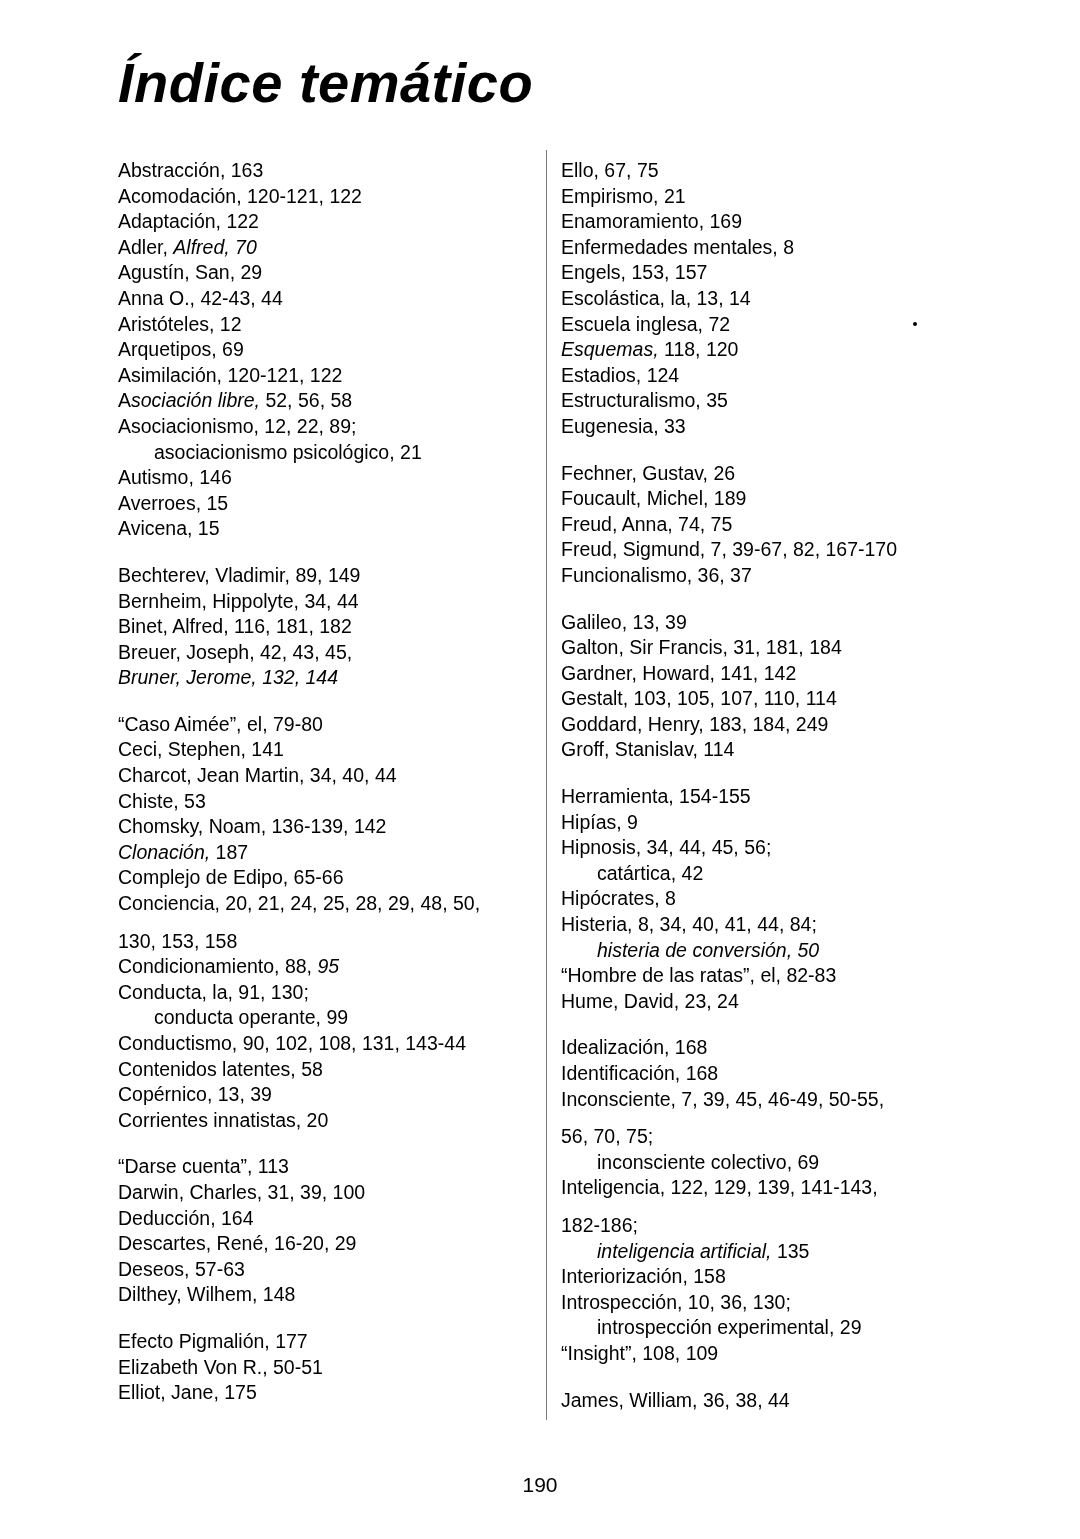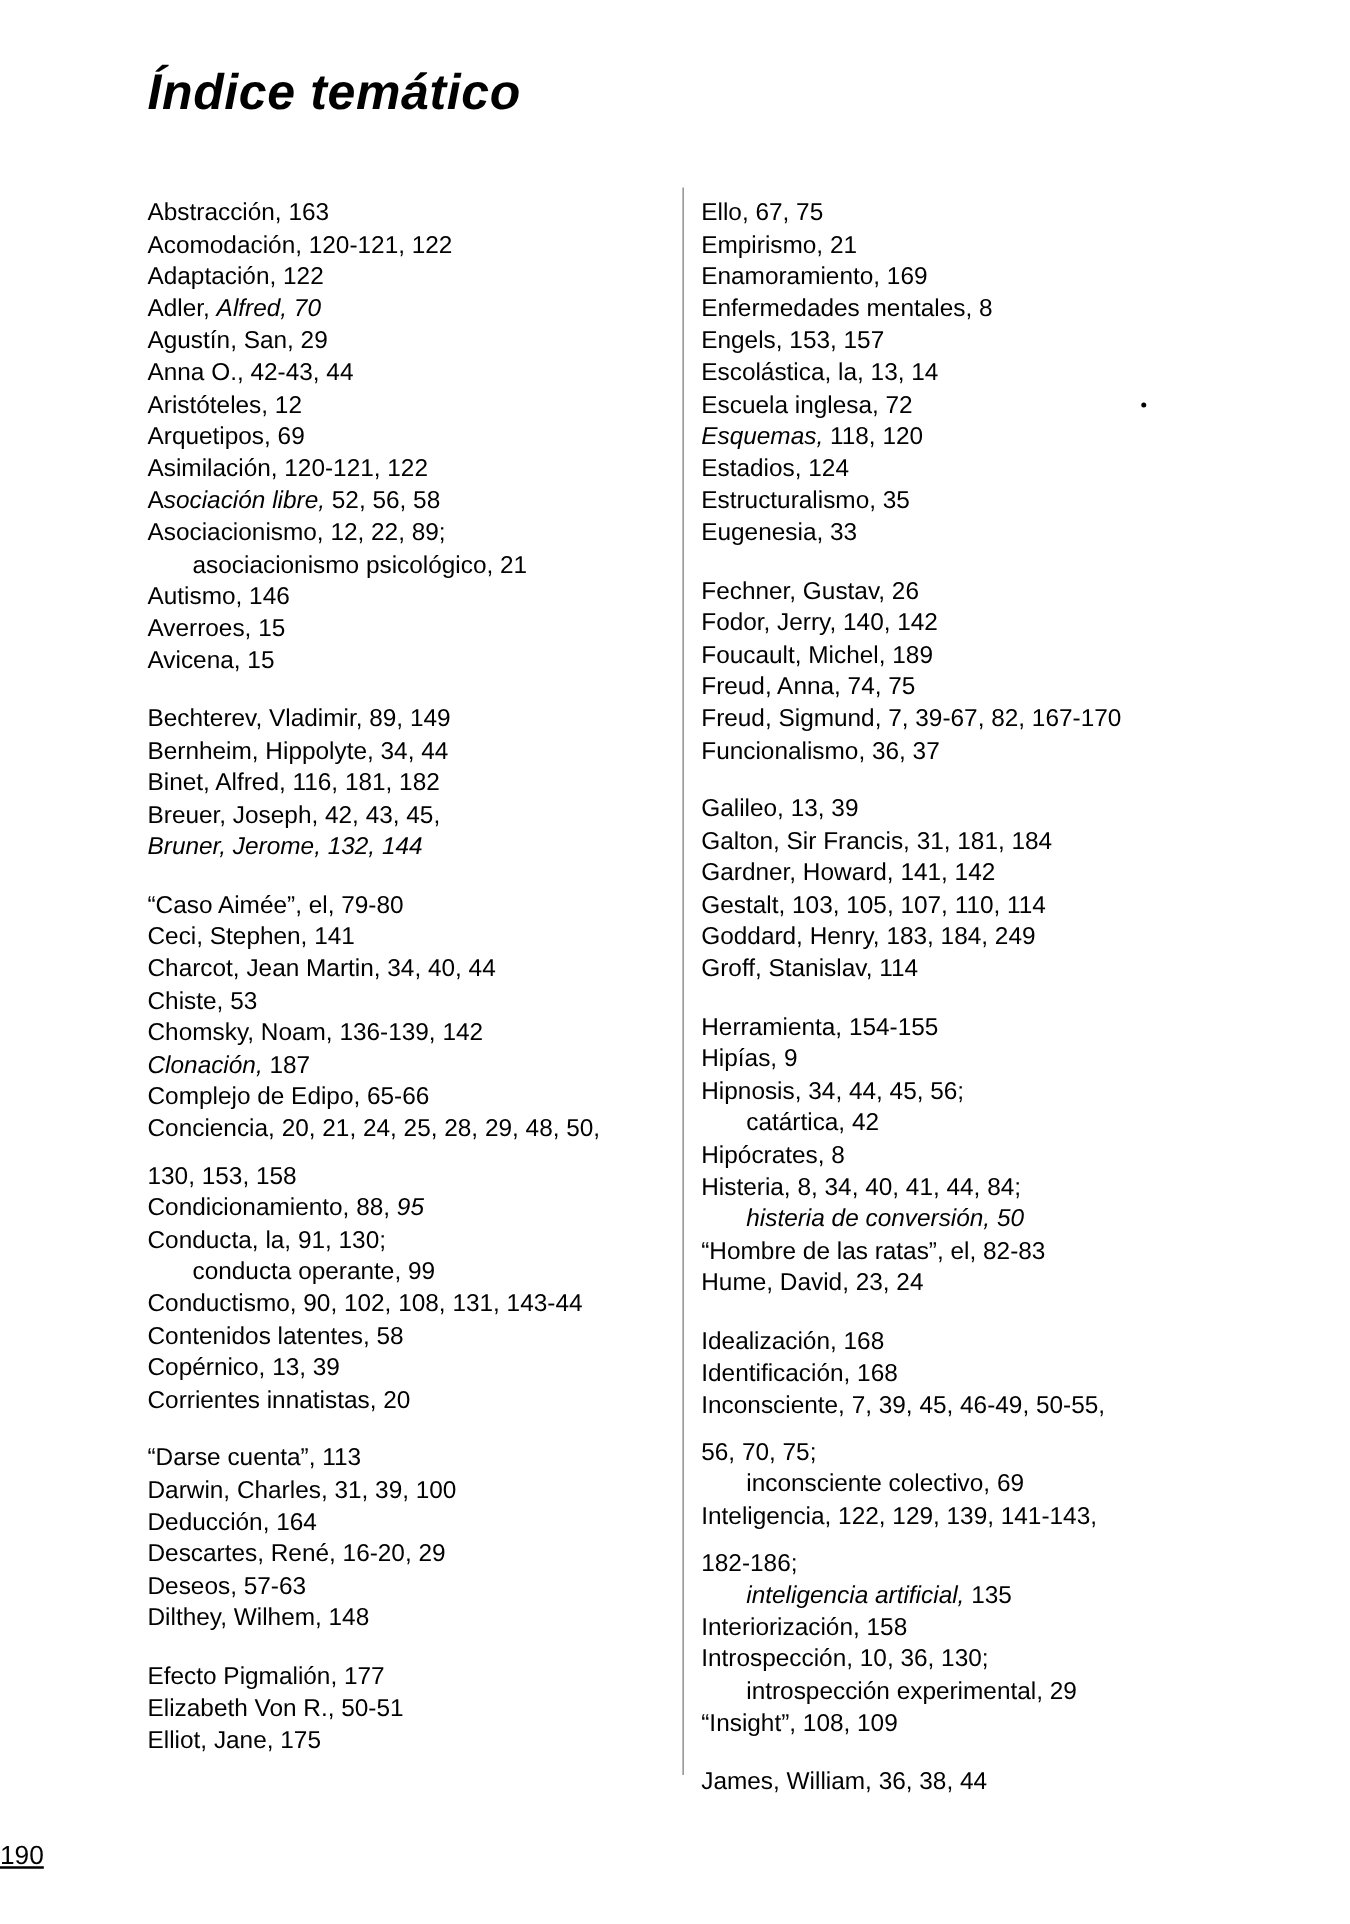--- a/index.html
+++ b/index.html
@@ -16,21 +16,21 @@
     overflow: hidden;
   }
   .page {
     width: 1080px;
     height: 1539px;
     position: relative;
     box-sizing: border-box;
     padding: 0;
   }
   .page-title {
-    font-size: 40px;
+    font-size: 56px;
     font-weight: bold;
     font-style: italic;
     letter-spacing: 0.5px;
     margin: 0;
     padding: 52px 0 0 118px;
     line-height: 1.1;
   }
   .columns {
     position: absolute;
     top: 158px;
@@ -76,23 +76,22 @@
   }
   .cont {
     padding-left: 0;
     margin-top: 12px;
   }
   .page-number {
     position: absolute;
     bottom: 42px;
     left: 0;
     width: 1080px;
-    text-align: left;
+    text-align: center;
     font-size: 21px;
-    text-decoration: underline;
   }
   .dot-mark {
     position: absolute;
     top: 322px;
     left: 913px;
     width: 4px;
     height: 4px;
     background: #000;
     border-radius: 50%;
   }
@@ -174,21 +173,20 @@
           <div class="entry"><span>Engels, 153, 157</span></div>
           <div class="entry"><span>Escolástica, la, 13, 14</span></div>
           <div class="entry"><span>Escuela inglesa, 72</span></div>
           <div class="entry"><span class="it">Esquemas,</span><span> 118, 120</span></div>
           <div class="entry"><span>Estadios, 124</span></div>
           <div class="entry"><span>Estructuralismo, 35</span></div>
           <div class="entry"><span>Eugenesia, 33</span></div>
         </div>
         <div class="group">
           <div class="entry"><span>Fechner, Gustav, 26</span></div>
-          <div class="entry"><span>Fodor, Jerry, 140, 142</span></div>
           <div class="entry"><span>Foucault, Michel, 189</span></div>
           <div class="entry"><span>Freud, Anna, 74, 75</span></div>
           <div class="entry"><span>Freud, Sigmund, 7, 39-67, 82, 167-170</span></div>
           <div class="entry"><span>Funcionalismo, 36, 37</span></div>
         </div>
         <div class="group">
           <div class="entry"><span>Galileo, 13, 39</span></div>
           <div class="entry"><span>Galton, Sir Francis, 31, 181, 184</span></div>
           <div class="entry"><span>Gardner, Howard, 141, 142</span></div>
           <div class="entry"><span>Gestalt, 103, 105, 107, 110, 114</span></div>

